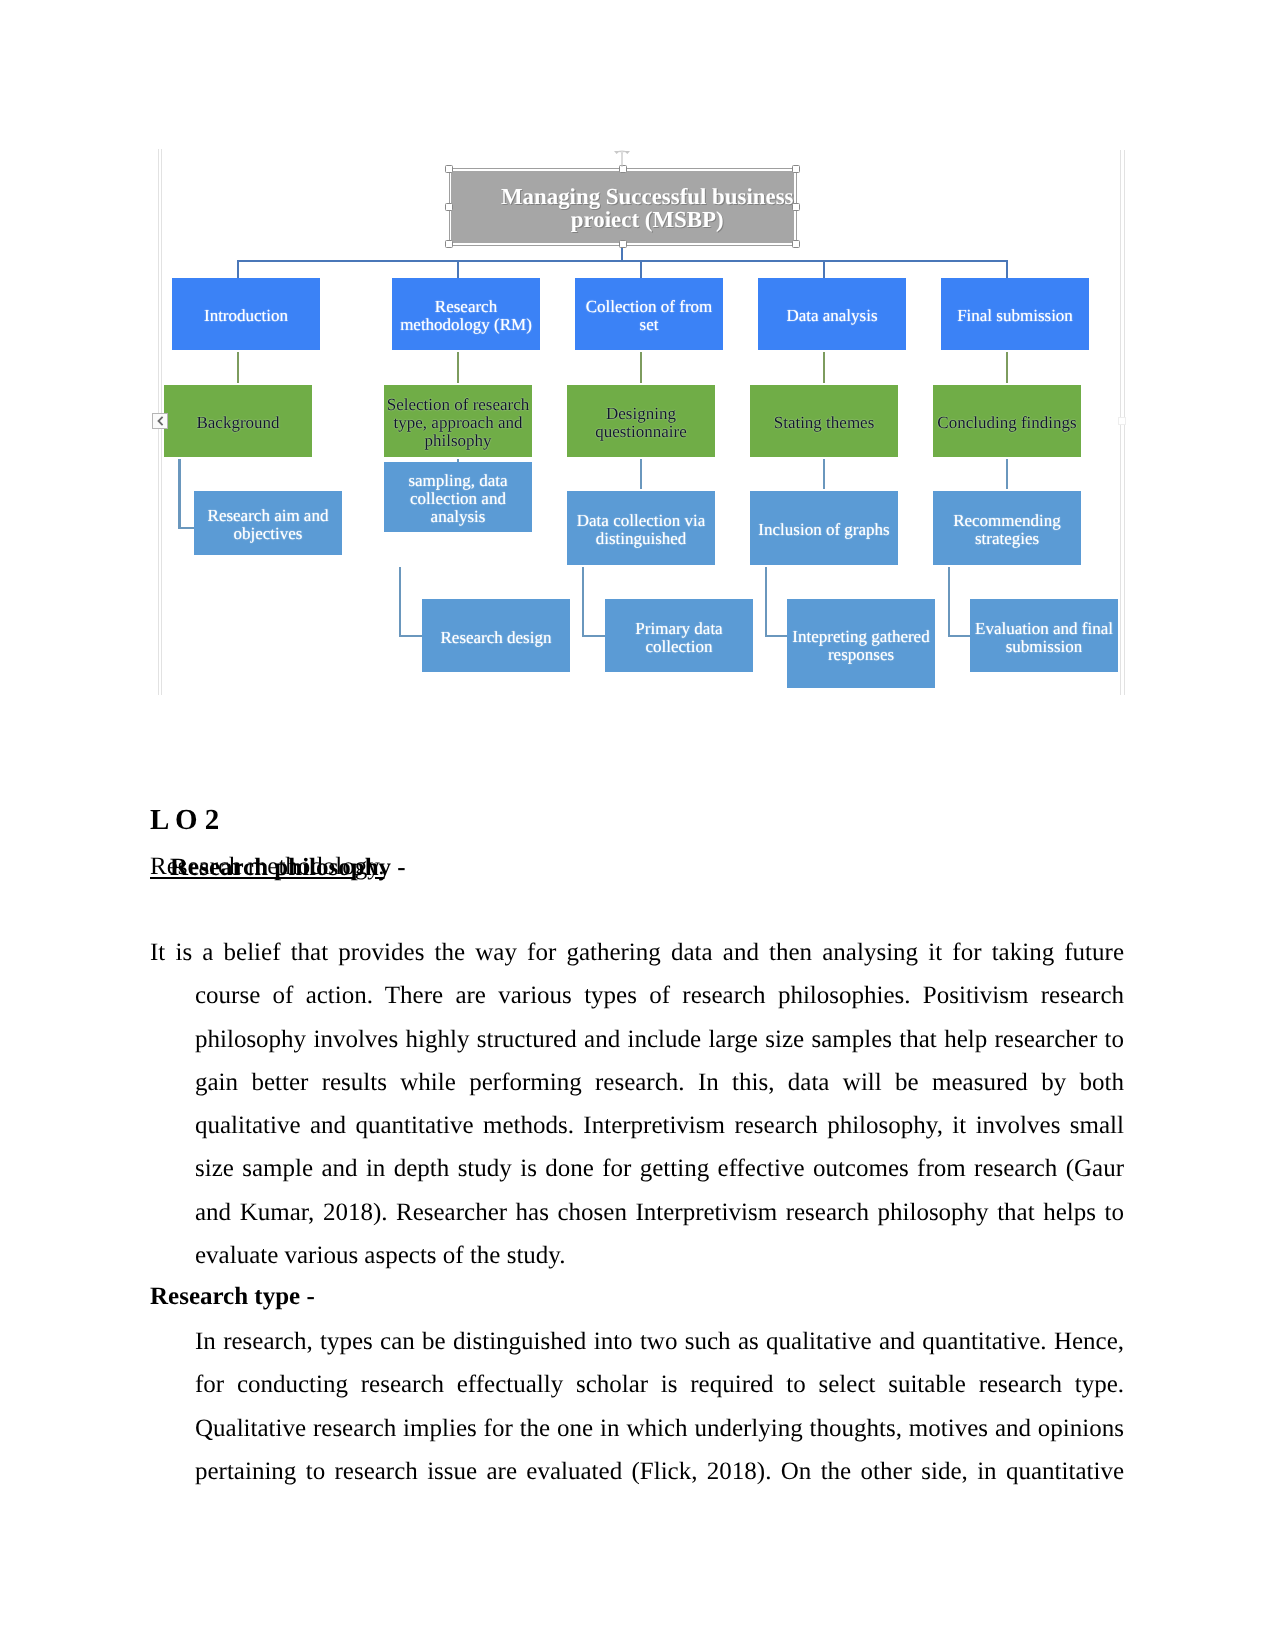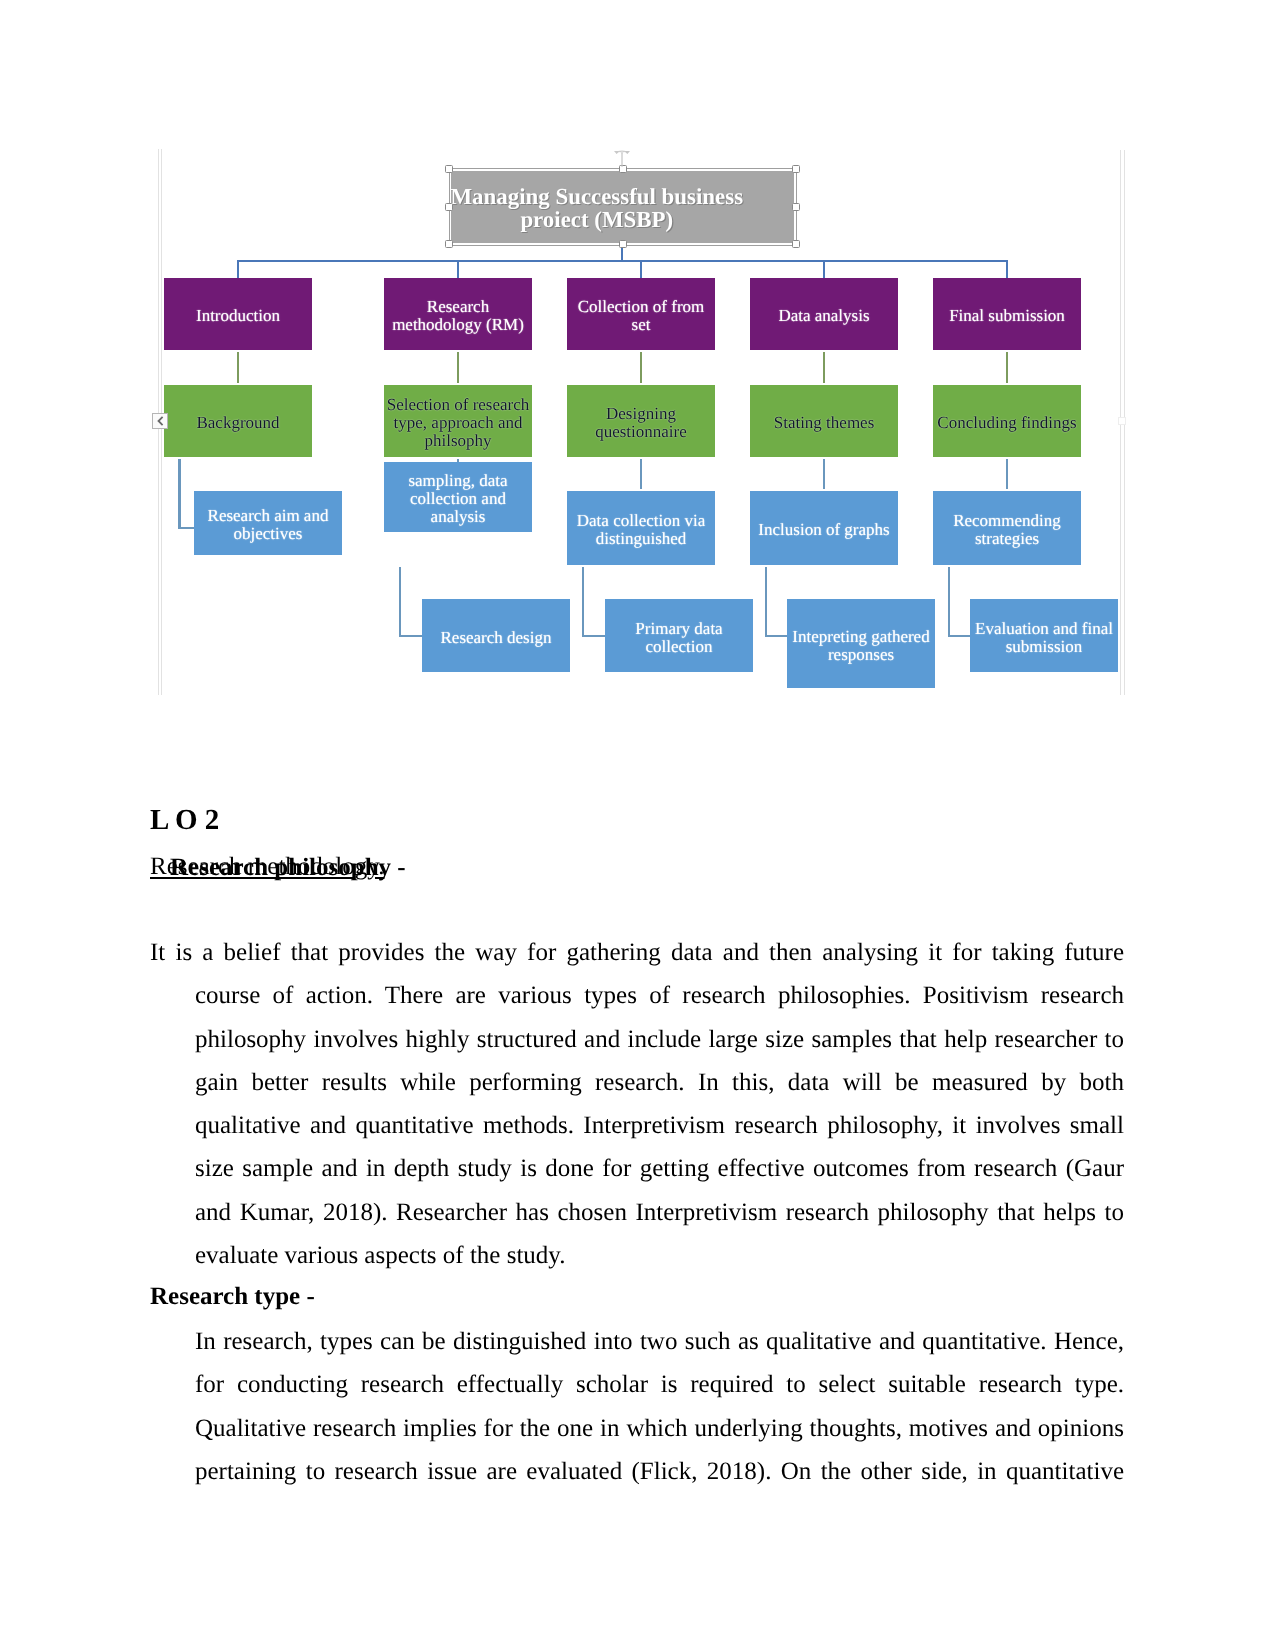--- a/index.html
+++ b/index.html
@@ -11,32 +11,32 @@
 
   
   #diagram{position:absolute;left:0;top:0;width:1275px;height:740px;}
   .guide{position:absolute;background:#e2e2e2;}
 
   .node{position:absolute;display:flex;align-items:center;justify-content:center;
         text-align:center;color:#ffffff;font-size:17px;line-height:18px;
         box-sizing:border-box;padding:0 1px;
         text-shadow:0 0 1.4px rgba(255,255,255,0.8);}
   .node span{display:block;transform:translate3d(0,1.8px,0);}
-  .n-blue{background:#701a75;}
+  .n-blue{background:#3b82f6;margin-left:8px;}
   .n-green{background:#70ad47;color:#0f172a;}
   .n-lblue{background:#5b9bd5;}
 
   .conn,.conn-g,.conn-lb{position:absolute;}
   .conn{background:#4a77b8;}
   .conn-g{background:#7d9c5e;}
   .conn-lb{background:#6a97bd;}
 
   
   #root-shape{position:absolute;left:450.5px;top:171px;width:343px;height:72px;
-              background:#a6a6a6;display:flex;align-items:center;justify-content:flex-start;}
+              background:#a6a6a6;display:flex;align-items:center;justify-content:flex-end;}
   #root-shape span i{font-style:normal;}
   #root-shape span{display:block;color:#ffffff;font-weight:bold;font-size:22.9px;
               line-height:22.6px;text-align:center;white-space:nowrap;
               transform:translate3d(0,1.6px,0);-webkit-font-smoothing:antialiased;
               text-shadow:1.1px 1.1px 0.6px rgba(126,126,126,0.92);}
   #sel-border{position:absolute;left:448.6px;top:168.4px;width:348.4px;height:77.4px;
               border:1.1px solid #9f9f9f;box-sizing:border-box;}
   .handle{position:absolute;width:8px;height:8px;background:#ffffff;
           border:1.1px solid #888888;border-radius:1.5px;box-sizing:border-box;}
   #rot-handle{position:absolute;left:613px;top:146px;width:18px;height:21px;}

